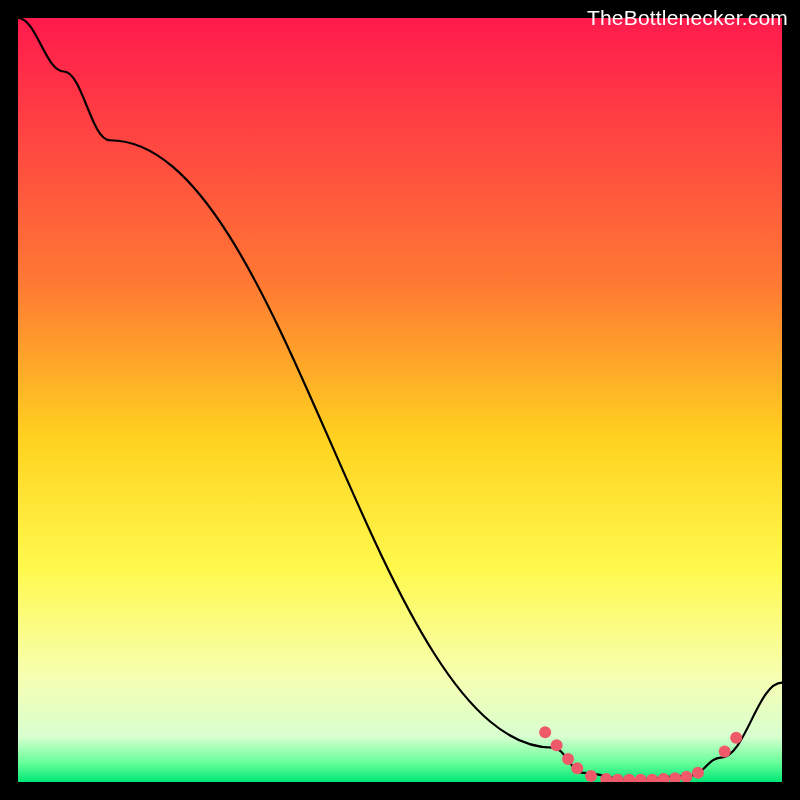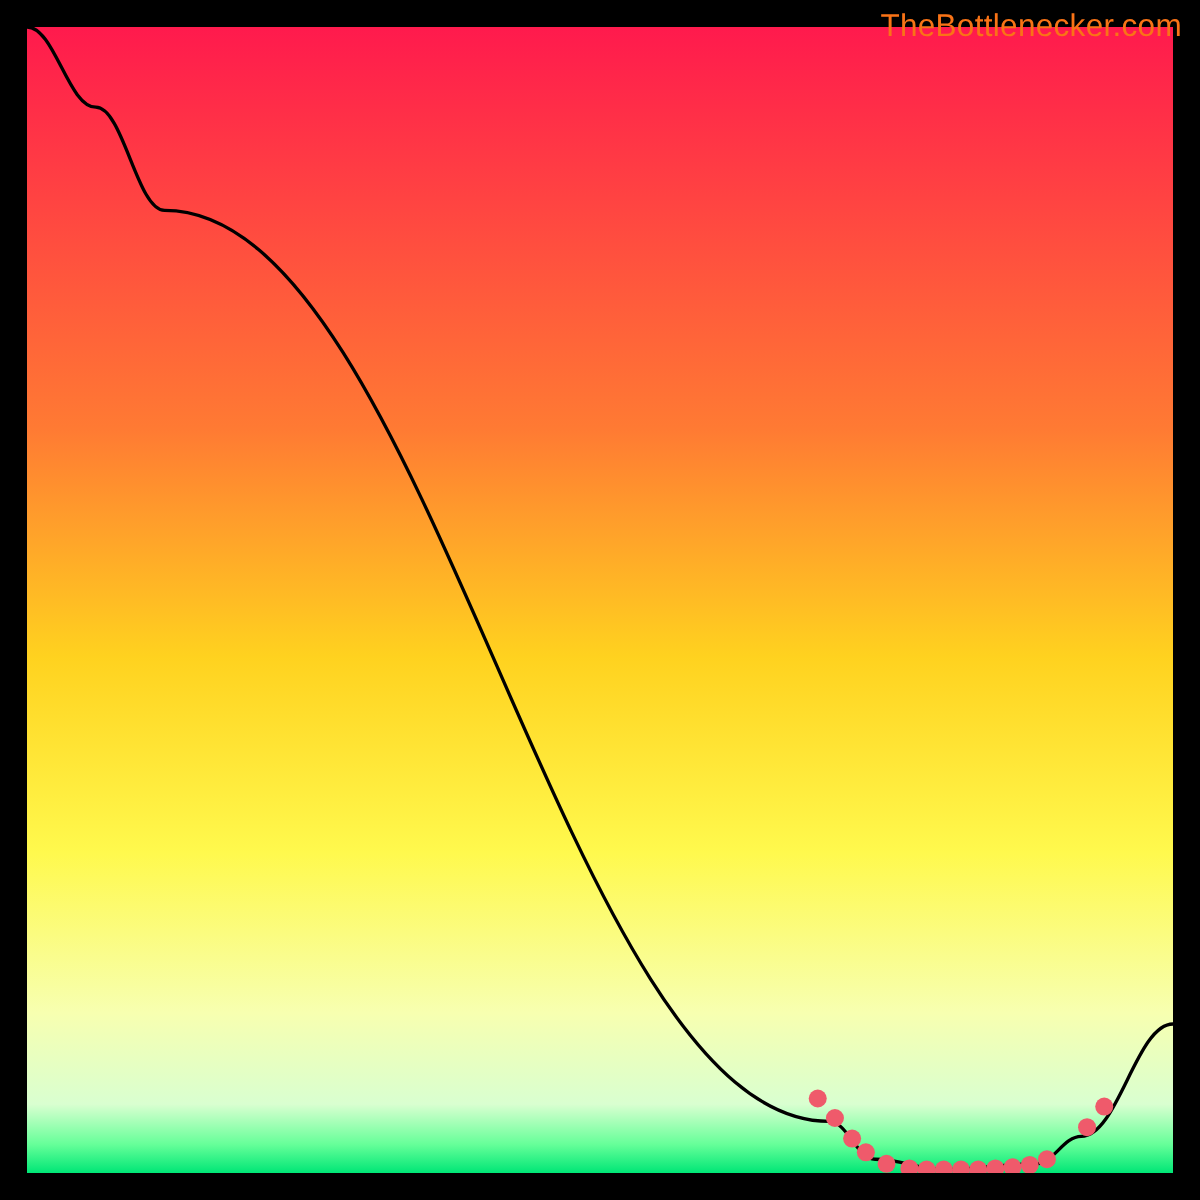--- a/index.html
+++ b/index.html
@@ -8,21 +8,21 @@
     height: 800px;
     background: #000;
     position: relative;
     font-family: Arial, sans-serif;
     overflow: hidden;
   }
   .watermark {
     position: absolute;
     top: 6px;
     right: 12px;
-    color: #f97316;
+    color: #ffffff;
     font-size: 21px;
     font-weight: 400;
     z-index: 10;
     letter-spacing: 0.2px;
   }
   .plot-area {
     position: absolute;
     left: 18px;
     top: 18px;
     width: 764px;

